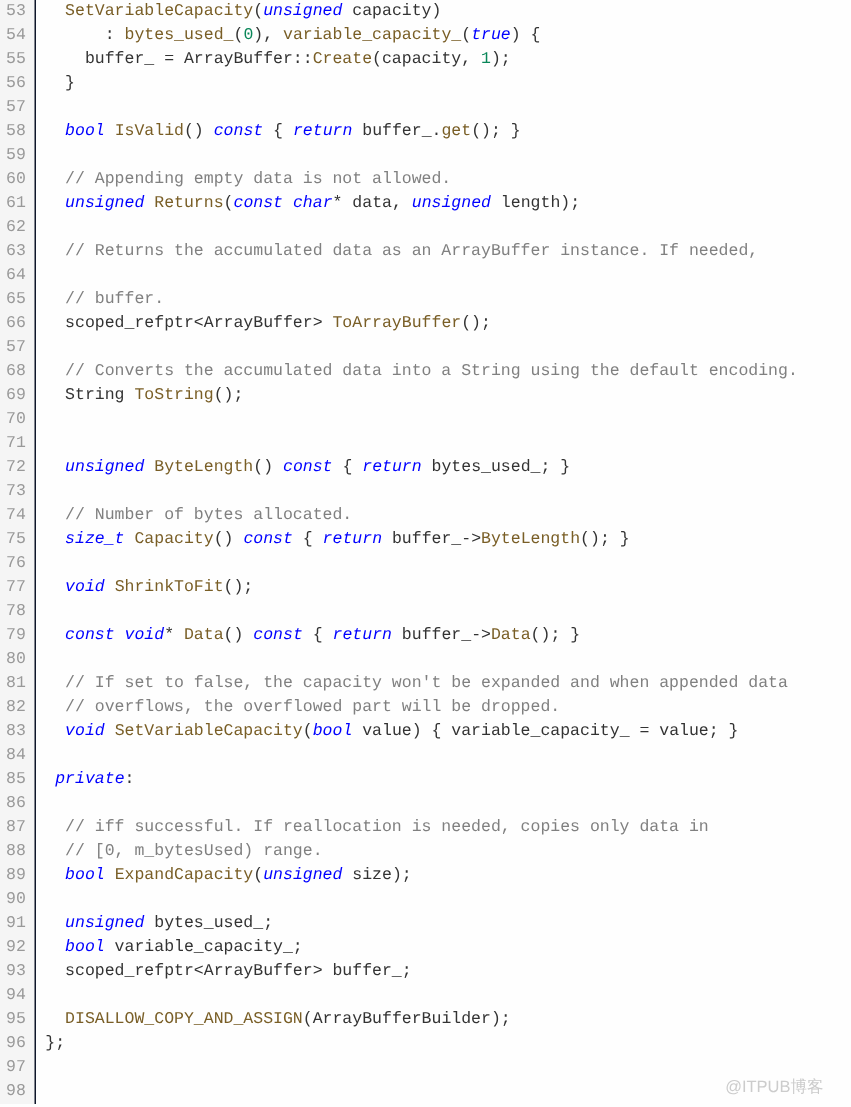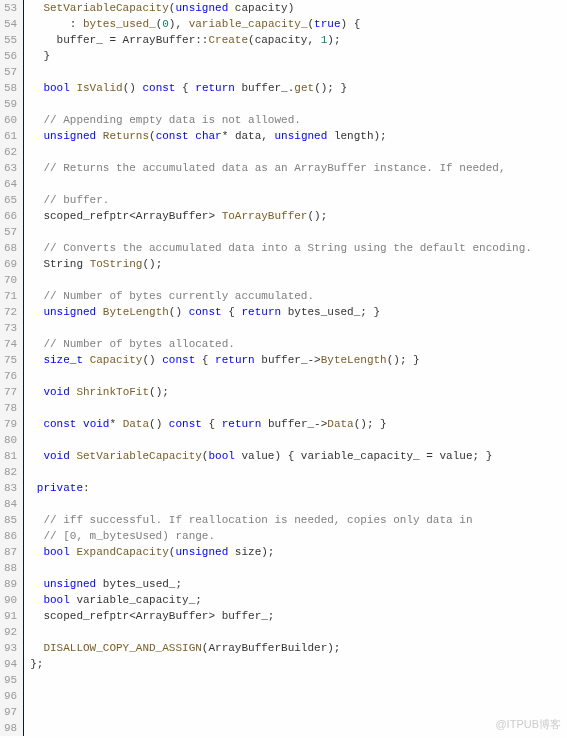--- a/index.html
+++ b/index.html
@@ -28,27 +28,27 @@
   }
   .code {
     flex: 1;
     padding-left: 6px;
   }
   .code div {
     height: 16px;
     line-height: 16px;
     white-space: pre;
   }
-  .kw { color: #0000ff; }
+  .kw { color: #0000ff; font-style: italic; }
   .fn { color: #795e26; }
   .num { color: #098658; }
   .cmt { color: #808080; }
   .watermark {
     position: fixed;
-    right: 6px;
+    right: 18px;
     bottom: 6px;
     color: #ccc;
     font-size: 11px;
     font-family: sans-serif;
   }
 </style>
 </head>
 <body>
 
 <div class="code-container">
@@ -112,30 +112,32 @@
       <div><span>  </span><span class="kw">unsigned</span><span> </span><span class="fn">Returns</span><span>(</span><span class="kw">const</span><span> </span><span class="kw">char</span><span>* data, </span><span class="kw">unsigned</span><span> length);</span></div>
       <div><span></span></div>
       <div><span>  </span><span class="cmt">// Returns the accumulated data as an ArrayBuffer instance. If needed,</span></div>
       <div><span>  </span></div>
       <div><span>  </span><span class="cmt">// buffer.</span></div>
       <div><span>  </span><span>scoped_refptr&lt;ArrayBuffer&gt; </span><span class="fn">ToArrayBuffer</span><span>();</span></div>
       <div><span></span></div>
       <div><span>  </span><span class="cmt">// Converts the accumulated data into a String using the default encoding.</span></div>
       <div><span>  </span><span>String </span><span class="fn">ToString</span><span>();</span></div>
       <div><span></span></div>
-      <div><span>  </span><span class="cmt">// Number of bytes currently accumulated.</span></div>
+      <div><span>  </span></div>
       <div><span>  </span><span class="kw">unsigned</span><span> </span><span class="fn">ByteLength</span><span>() </span><span class="kw">const</span><span> { </span><span class="kw">return</span><span> bytes_used_; }</span></div>
       <div><span></span></div>
       <div><span>  </span><span class="cmt">// Number of bytes allocated.</span></div>
       <div><span>  </span><span class="kw">size_t</span><span> </span><span class="fn">Capacity</span><span>() </span><span class="kw">const</span><span> { </span><span class="kw">return</span><span> buffer_-&gt;</span><span class="fn">ByteLength</span><span>(); }</span></div>
       <div><span></span></div>
       <div><span>  </span><span class="kw">void</span><span> </span><span class="fn">ShrinkToFit</span><span>();</span></div>
       <div><span></span></div>
       <div><span>  </span><span class="kw">const</span><span> </span><span class="kw">void</span><span>* </span><span class="fn">Data</span><span>() </span><span class="kw">const</span><span> { </span><span class="kw">return</span><span> buffer_-&gt;</span><span class="fn">Data</span><span>(); }</span></div>
       <div><span></span></div>
+      <div><span>  </span><span class="cmt">// If set to false, the capacity won't be expanded and when appended data</span></div>
+      <div><span>  </span><span class="cmt">// overflows, the overflowed part will be dropped.</span></div>
       <div><span>  </span><span class="kw">void</span><span> </span><span class="fn">SetVariableCapacity</span><span>(</span><span class="kw">bool</span><span> value) { variable_capacity_ = value; }</span></div>
       <div><span></span></div>
       <div><span> </span><span class="kw">private</span><span>:</span></div>
       <div><span>  </span></div>
       <div><span>  </span><span class="cmt">// iff successful. If reallocation is needed, copies only data in</span></div>
       <div><span>  </span><span class="cmt">// [0, m_bytesUsed) range.</span></div>
       <div><span>  </span><span class="kw">bool</span><span> </span><span class="fn">ExpandCapacity</span><span>(</span><span class="kw">unsigned</span><span> size);</span></div>
       <div><span></span></div>
       <div><span>  </span><span class="kw">unsigned</span><span> bytes_used_;</span></div>
       <div><span>  </span><span class="kw">bool</span><span> variable_capacity_;</span></div>

